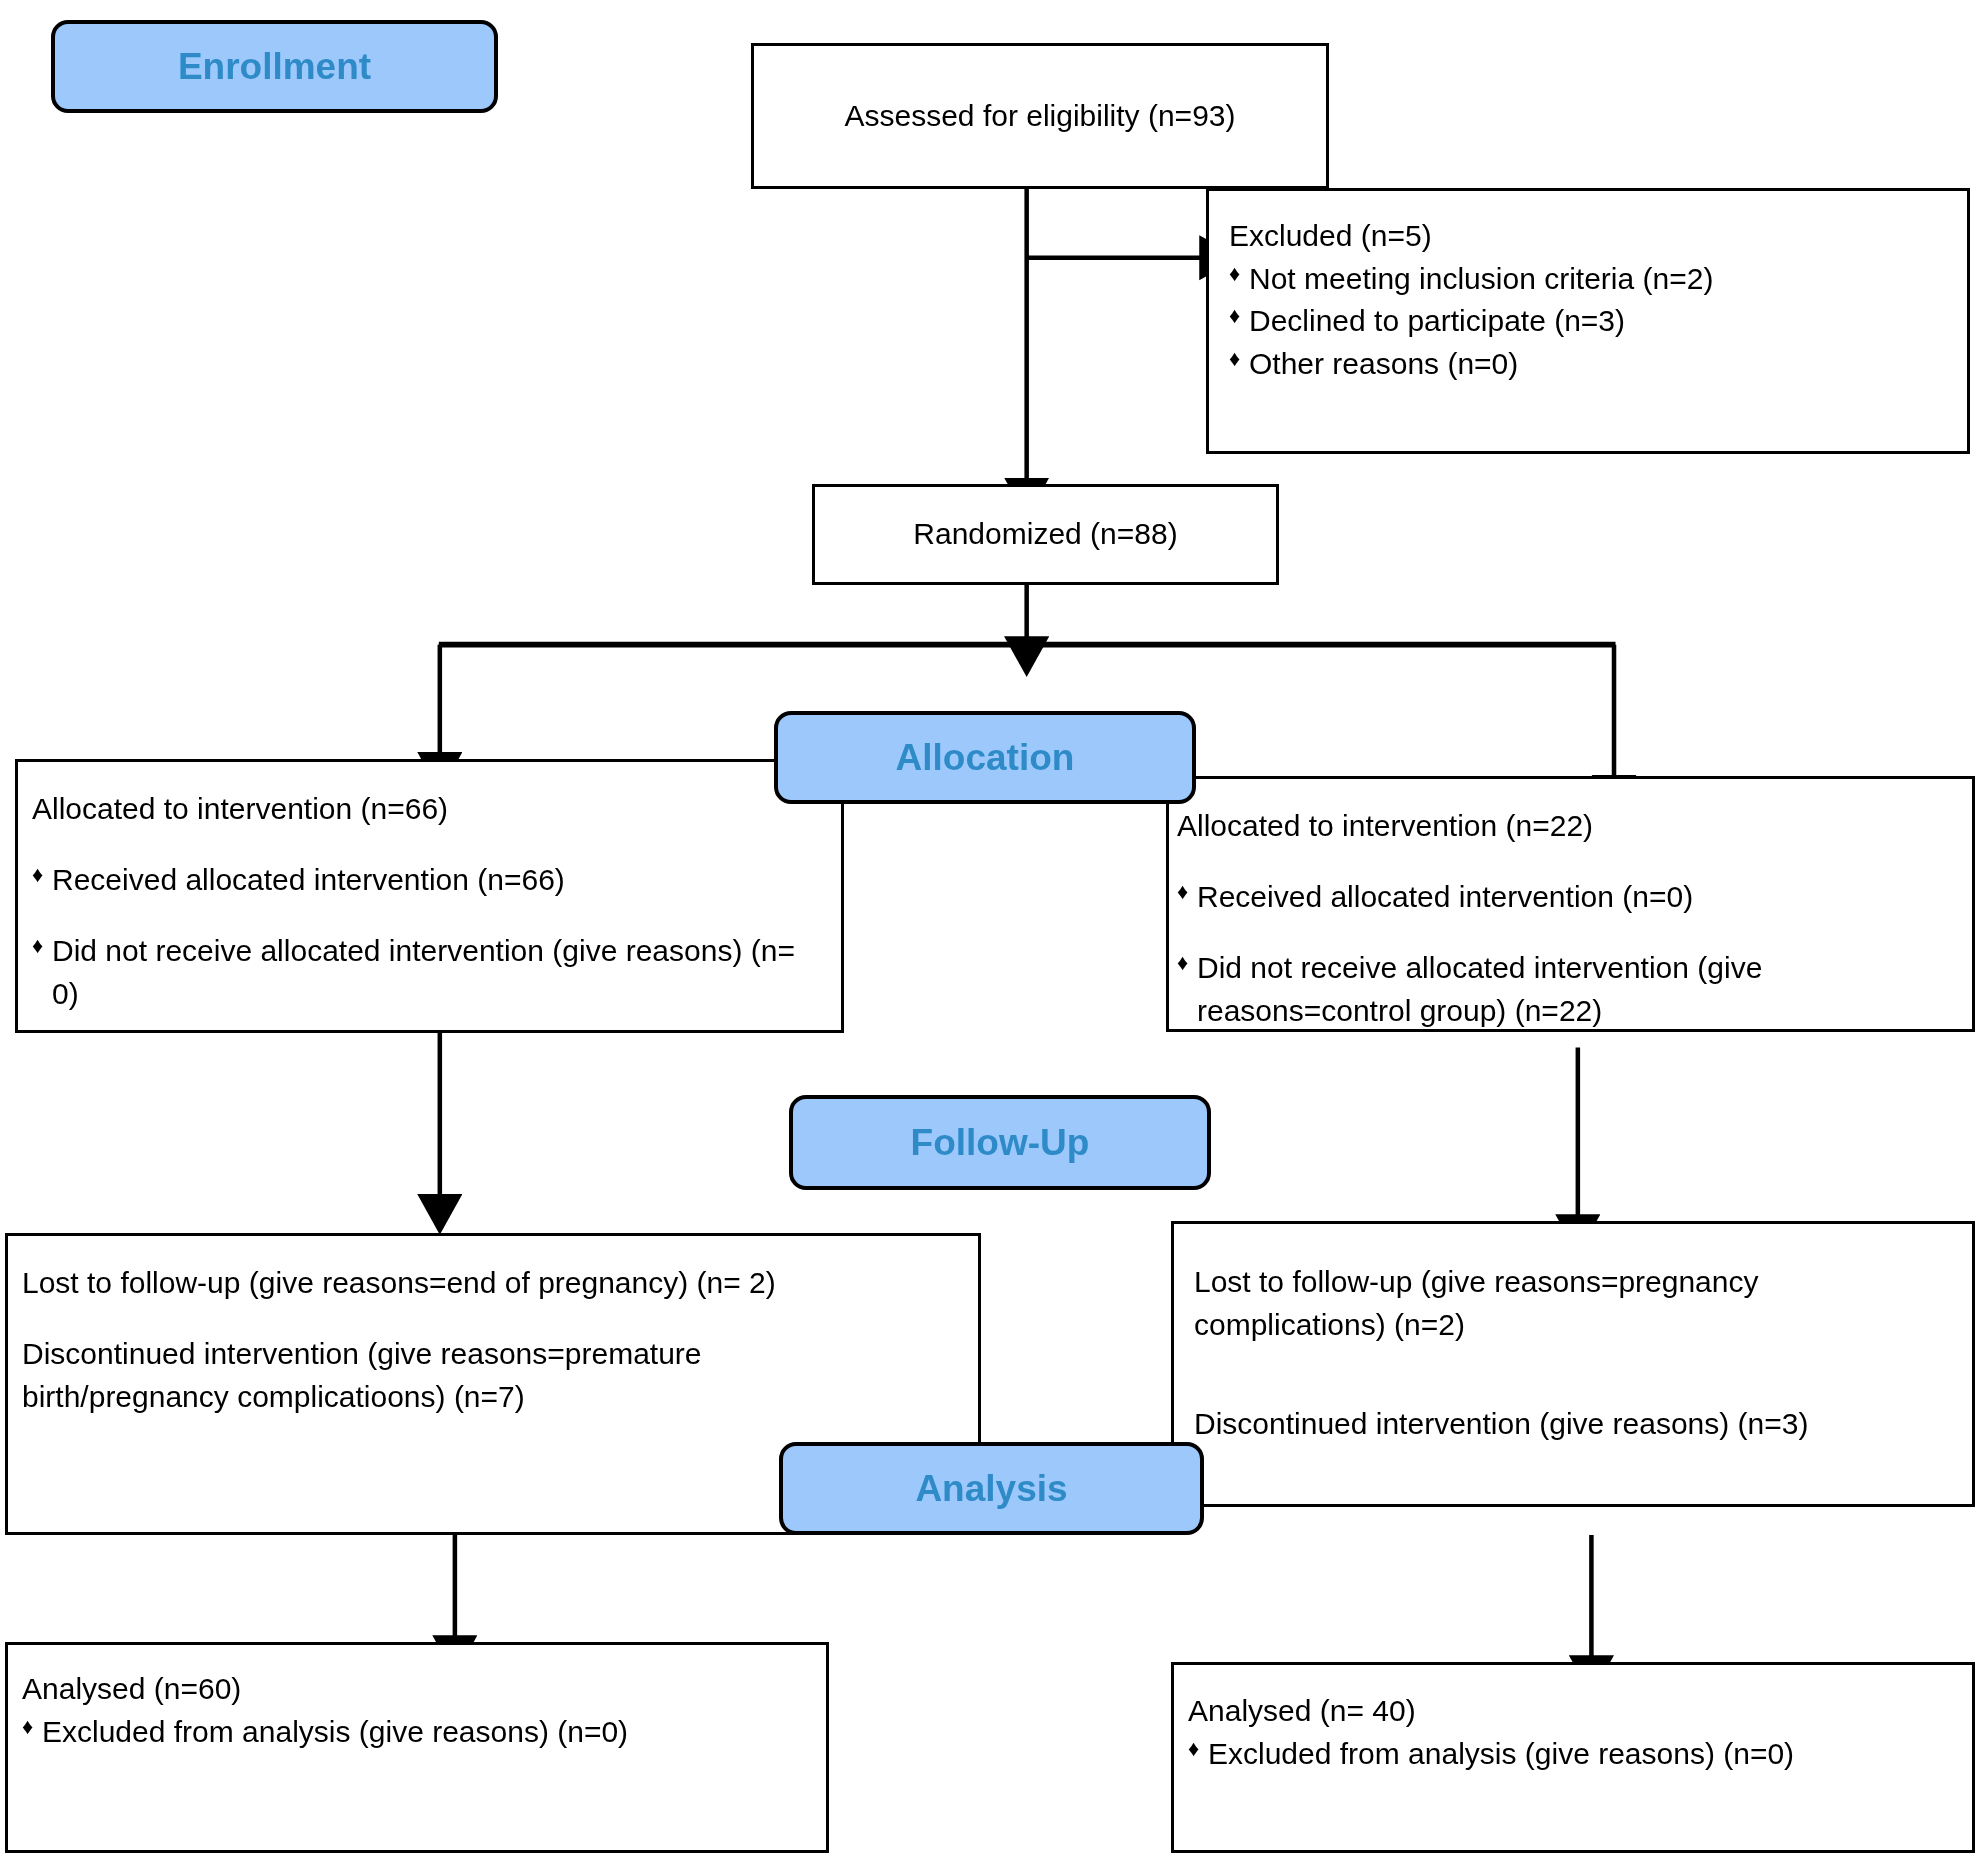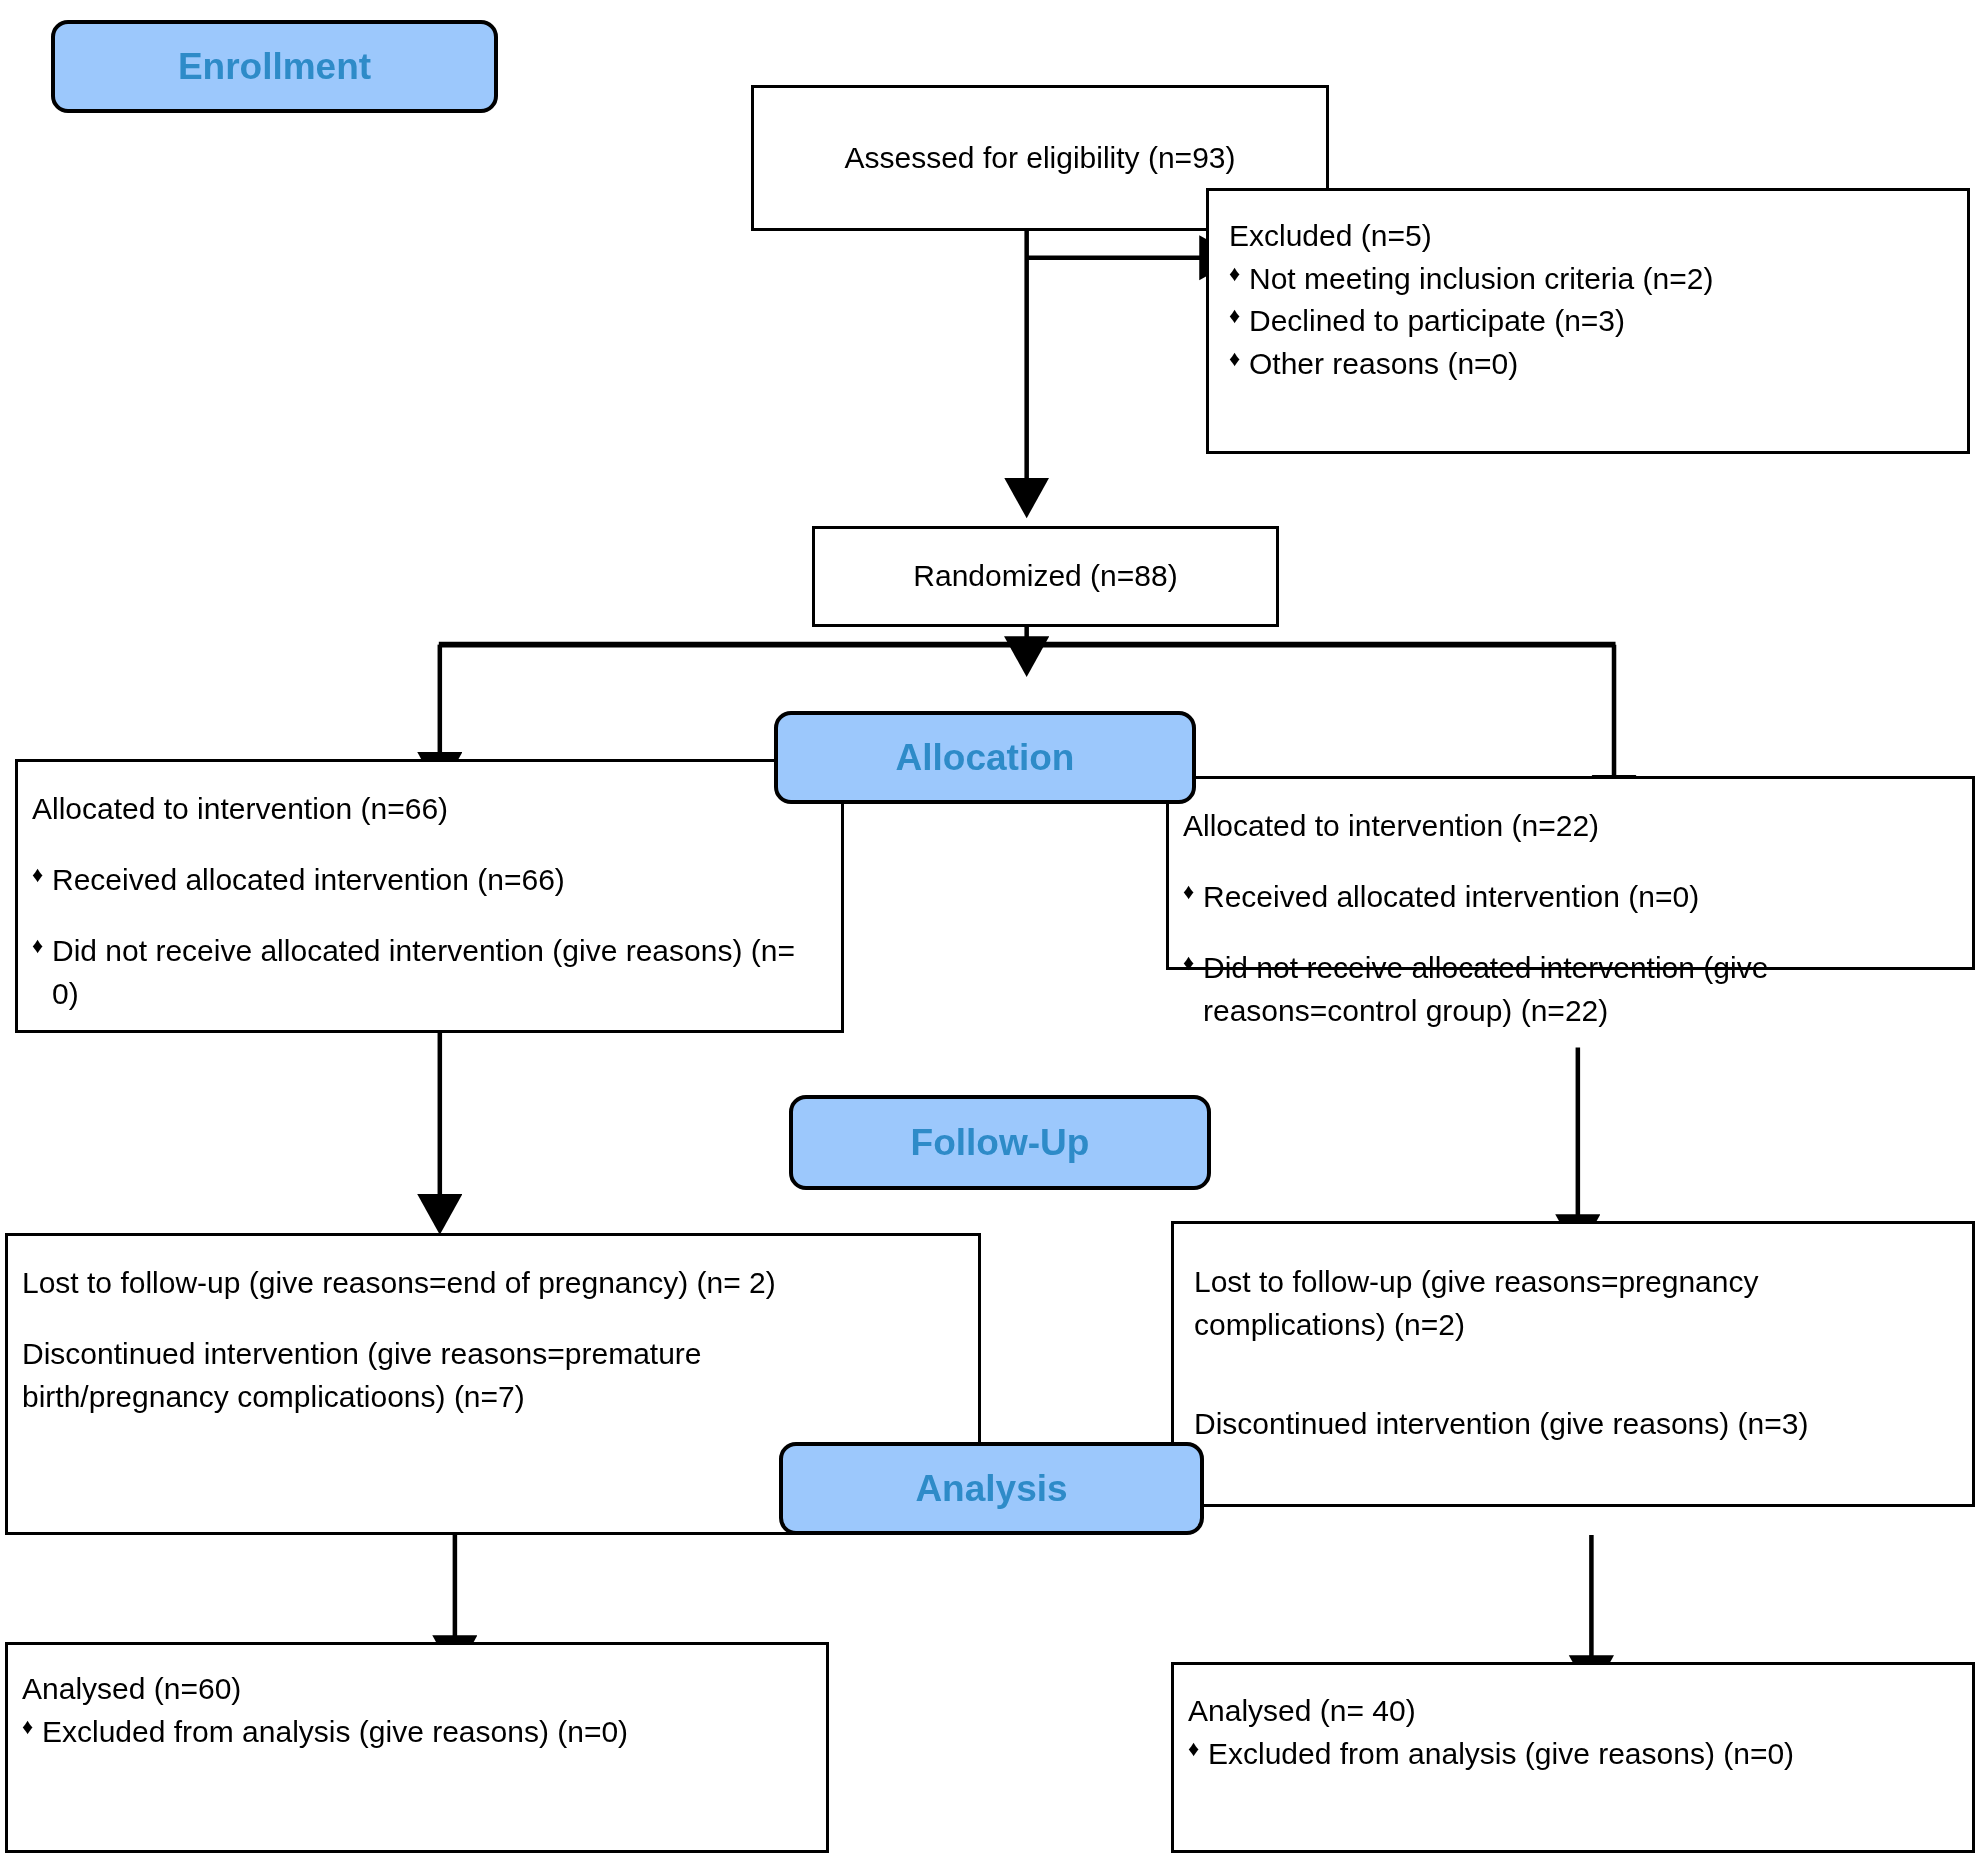--- a/index.html
+++ b/index.html
@@ -23,21 +23,20 @@
     color: #000000;
     font-size: 30px;
     line-height: 1.42;
     z-index: 3;
   }
   .box.center-text {
     display: flex;
     align-items: center;
     justify-content: center;
     text-align: center;
-    margin-top: 42px;
   }
   
   .badge {
     position: absolute;
     box-sizing: border-box;
     border: 4.5px solid #000000;
     border-radius: 17px;
     background: #9CC8FC;
     color: #2E8BC8;
     font-weight: bold;
@@ -149,21 +148,21 @@
       <span class="dia">♦</span>
       <span class="btxt">Received allocated intervention (n=66)</span>
     </div>
     <div class="blank"></div>
     <div class="bullet-row">
       <span class="dia">♦</span>
       <span class="btxt">Did not receive allocated intervention (give reasons) (n= 0)</span>
     </div>
   </div>
 
-  <div class="box" style="left:1166px; top:776px; width:809px; height:194px; padding:26px 14px 0 14px;">
+  <div class="box" style="left:1166px; top:776px; width:809px; height:256px; padding:26px 14px 0 8px;">
     <p class="tline">Allocated to intervention (n=22)</p>
     <div class="blank"></div>
     <div class="bullet-row">
       <span class="dia">♦</span>
       <span class="btxt">Received allocated intervention (n=0)</span>
     </div>
     <div class="blank"></div>
     <div class="bullet-row">
       <span class="dia">♦</span>
       <span class="btxt">Did not receive allocated intervention (give reasons=control group) (n=22)</span>

